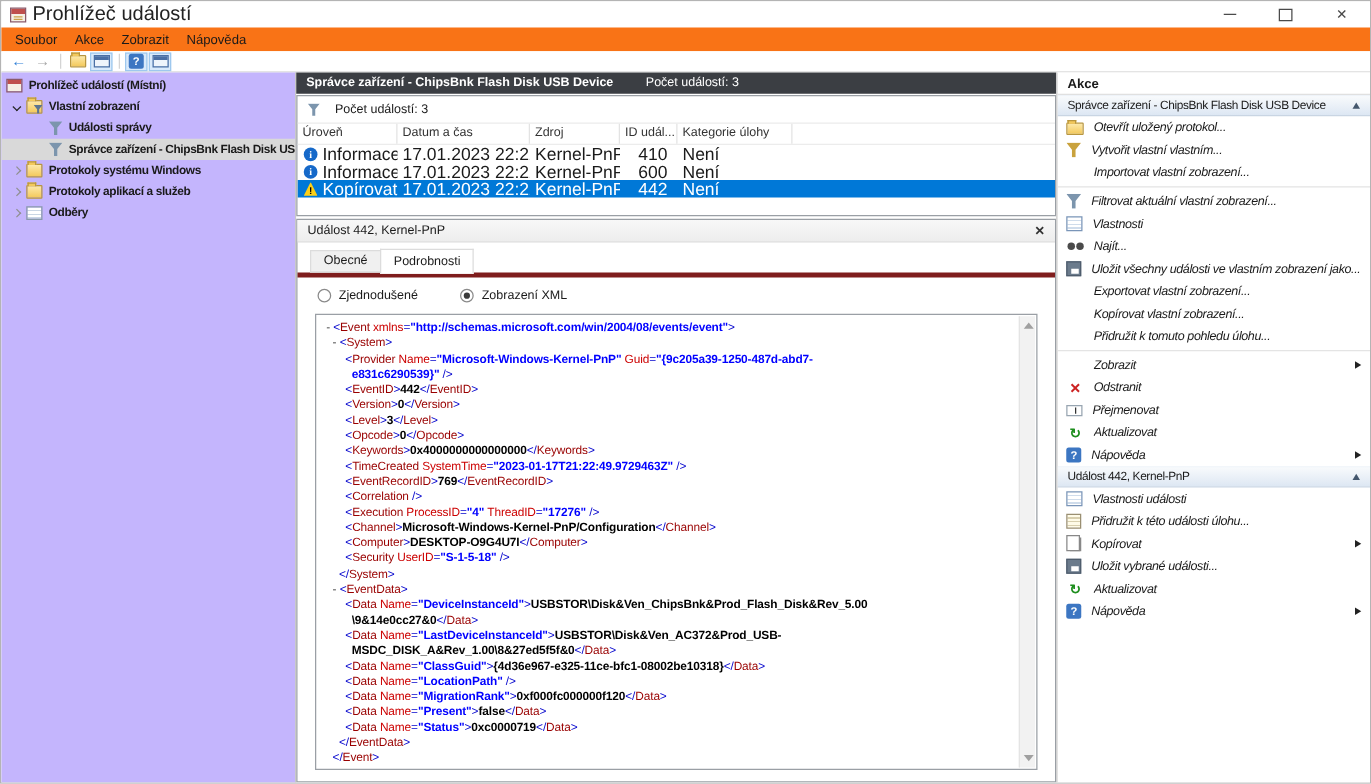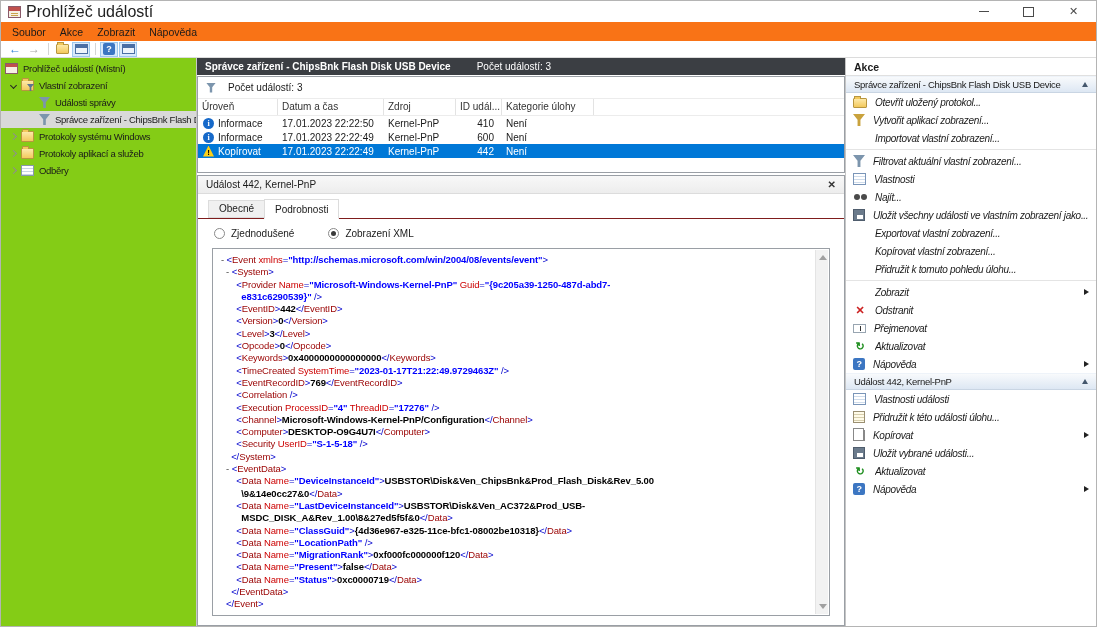--- a/index.html
+++ b/index.html
@@ -28,21 +28,21 @@
   .tb-sep { width:1px; height:12px; background:#d4d4d4; margin:0 4px; }
   .tb-back::before { content:"\2190"; color:#2f7fd6; font-weight:bold; font-size:12px; }
   .tb-fwd::before { content:"\2192"; color:#a7a7a7; font-weight:bold; font-size:12px; }
   .mini-folder { width:13px; height:10px; background:linear-gradient(#fde9a9,#f3c95c); border:1px solid #b8963f; border-radius:1px; position:relative; }
   .mini-folder::before { content:""; position:absolute; top:-3px; left:0; width:5px; height:2px; background:#f3c95c; border:1px solid #b8963f; border-bottom:none; }
   .mini-win { width:13px; height:10px; border:1px solid #4a6fa5; background:linear-gradient(#4a6fa5 0 3px,#eef4fb 3px); }
   .mini-help { width:12px; height:12px; background:#3c76c2; border-radius:2px; color:#fff; font-weight:bold; font-size:9px; text-align:center; line-height:12px; }
   .mini-help::before { content:"?"; }
   
   .main { position:absolute; top:57px; left:0; right:0; bottom:0; display:flex; }
-  .left-pane { width:196px; flex:none; border-right:1px solid #c8c8c8; background:#84cc16; padding-top:2px; overflow:hidden; }
+  .left-pane { width:236px; flex:none; border-right:1px solid #c8c8c8; background:#c4b5fd; padding-top:2px; overflow:hidden;font-weight:bold; }
   .mid-pane { flex:1; display:flex; flex-direction:column; background:#fff; min-width:0; }
   .action-pane { width:251px; flex:none; border-left:1px solid #c5c5c5; background:#fff; display:flex; flex-direction:column; overflow:hidden; }
   
   .tree-row { height:17px; display:flex; align-items:center; font-size:9.5px; letter-spacing:-0.3px; white-space:nowrap; overflow:hidden; }
   .tree-row.selected { background:#d9d9d9; }
   .chev { display:inline-block; width:12px; height:10px; position:relative; flex:none; }
   .chev::before { content:""; position:absolute; top:2px; left:3px; width:4px; height:4px; border-right:1.2px solid #8f8f8f; border-bottom:1.2px solid #8f8f8f; transform:rotate(-45deg); }
   .chev-down::before { transform:rotate(45deg); border-color:#262626; }
   .ti { width:13px; height:11px; margin:0 5px 0 1px; flex:none; position:relative; }
   .ti-event-viewer { border:1px solid #8a5a6a; background:linear-gradient(#c0504d 0 3px,#f6f0e4 3px); }
@@ -54,36 +54,36 @@
   
   .mid-header { height:17px; flex:none; background:#3b3e43; color:#fff; display:flex; align-items:center; padding:0 8px; white-space:nowrap; overflow:hidden; }
   .mid-header .mh-title { font-weight:bold; font-size:10px; }
   .mid-header .mh-count { margin-left:26px; font-size:10px; }
   
   .events-panel { height:97px; flex:none; border:1px solid #9a9fa5; margin-top:1px; background:#fff; overflow:hidden; }
   .filter-row { height:22px; display:flex; align-items:center; padding-left:8px; border-bottom:1px solid #ececec; font-size:10px; }
   .funnel-sm { width:10px; height:10px; background:#7c95ad; clip-path:polygon(0 0,100% 0,62% 48%,62% 100%,38% 100%,38% 48%); margin-right:12px; }
   .cols { height:17px; display:flex; border-bottom:1px solid #ececec; font-size:10px; color:#333; }
   .col { padding:2px 0 0 4px; border-right:1px solid #e3e3e3; white-space:nowrap; overflow:hidden; }
-  .ev-row { height:14px; display:flex; align-items:center; font-size:10px; white-space:nowrap;text-align:right; }
+  .ev-row { height:14px; display:flex; align-items:center; font-size:14px; white-space:nowrap;text-align:right; }
   .ev-row.sel { background:#0078d7; color:#fff; }
   .ev-cell { padding-left:4px; overflow:hidden; white-space:nowrap; display:flex; align-items:center; }
   .ev-cell.num { justify-content:flex-end; padding-right:8px; }
   .ev-ico { width:11px; height:11px; margin:0 4px 0 1px; flex:none; text-align:center; }
   .ev-info { border-radius:50%; background:#1669c9; color:#fff; font-size:8px; font-weight:bold; line-height:11px; font-family:"Liberation Serif",serif; }
   .ev-info::before { content:"i"; }
   .ev-warn { background:#fdd017; clip-path:polygon(50% 0,100% 100%,0 100%); color:#000; font-size:8px; font-weight:bold; line-height:14px; }
   .ev-warn::before { content:"!"; }
   
   .detail-panel { flex:1; border:1px solid #9a9fa5; margin-top:2px; display:flex; flex-direction:column; min-height:0; background:#fff; }
   .detail-header { height:18px; flex:none; background:linear-gradient(#f8f8f8,#ededed); border-bottom:1px solid #dcdcdc; display:flex; align-items:center; padding:0 8px; font-size:10px; }
   .detail-title { flex:1; }
   .close-x { color:#333; font-size:10px; font-weight:bold; }
   .close-x::before { content:"\2715"; }
-  .tabstrip { flex:none; display:flex; align-items:flex-end; padding:5px 0 0 10px; border-bottom:1px solid #7f1d1d; }
+  .tabstrip { flex:none; display:flex; align-items:flex-end; padding:5px 0 0 10px; border-bottom:4px solid #7f1d1d; }
   .tab { padding:2px 10px 3px 10px; font-size:10px; border:1px solid #dcdcdc; background:#f0f0f0; margin-right:-1px; }
   .tab.active { background:#fff; border-bottom:1px solid #fff; margin-bottom:-1px; padding-top:4px; }
   .radio-row { flex:none; display:flex; align-items:center; gap:34px; padding:9px 0 7px 16px; font-size:10px; }
   .radio { display:flex; align-items:flex-start; }
   .rb { width:11px; height:11px; border:1px solid #8a8a8a; border-radius:50%; margin-right:6px; background:#fff; position:relative; flex:none; }
   .rb.checked::before { content:""; position:absolute; inset:2px; border-radius:50%; background:#3a3a3a; }
   .xmlbox { flex:1; margin:2px 14px 9px 14px; border:1px solid #9a9fa5; position:relative; overflow:hidden; background:#fff; min-height:0; }
   .xml-content { position:absolute; top:5px; left:8px; right:17px; bottom:4px; font-size:9.5px; line-height:12.3px; letter-spacing:-0.1px; overflow:hidden; }
   .xline { white-space:pre-wrap; }
   .x-s { color:#000; } .x-m { color:#444; }
@@ -317,21 +317,21 @@
           <div class="section-header">
             <span class="sh-title">Správce zařízení - ChipsBnk Flash Disk USB Device</span>
             <span class="collapse-up"></span>
           </div>
           <div class="action-item">
             <span class="ai ai-open-log"></span>
             <span class="a-label">Otevřít uložený protokol...</span>
           </div>
           <div class="action-item">
             <span class="ai ai-funnel-gold"></span>
-            <span class="a-label">Vytvořit aplikací zobrazení...</span>
+            <span class="a-label">Vytvořit vlastní vlastním...</span>
           </div>
           <div class="action-item">
             <span class="ai ai-none"></span>
             <span class="a-label">Importovat vlastní zobrazení...</span>
           </div>
           <div class="sep"></div>
           <div class="action-item">
             <span class="ai ai-funnel-blue"></span>
             <span class="a-label">Filtrovat aktuální vlastní zobrazení...</span>
           </div>

